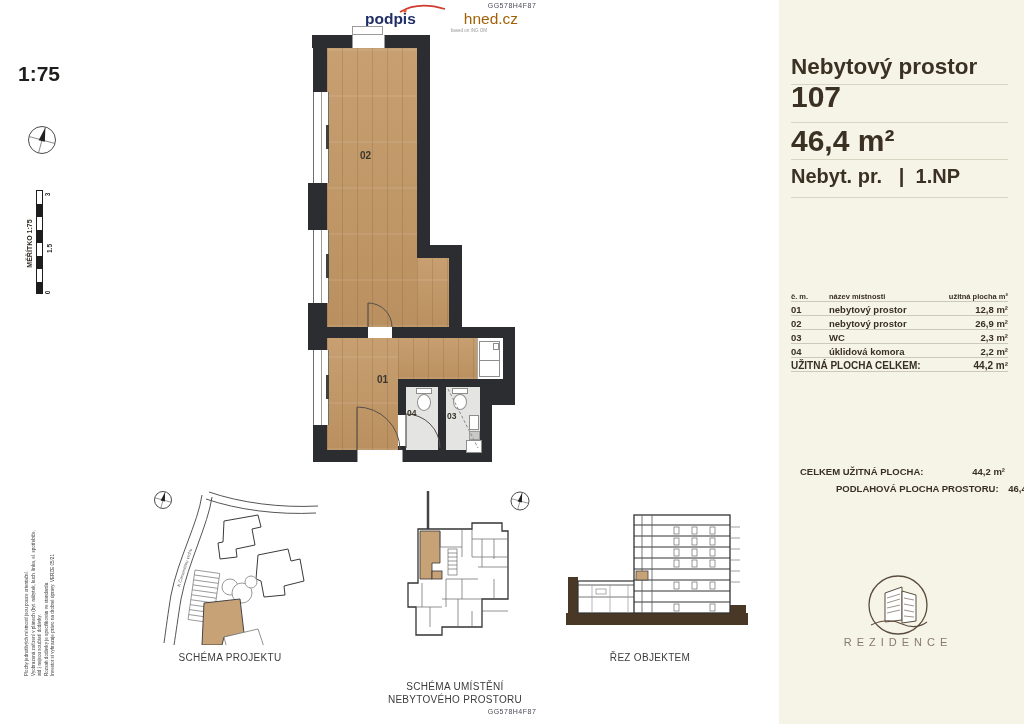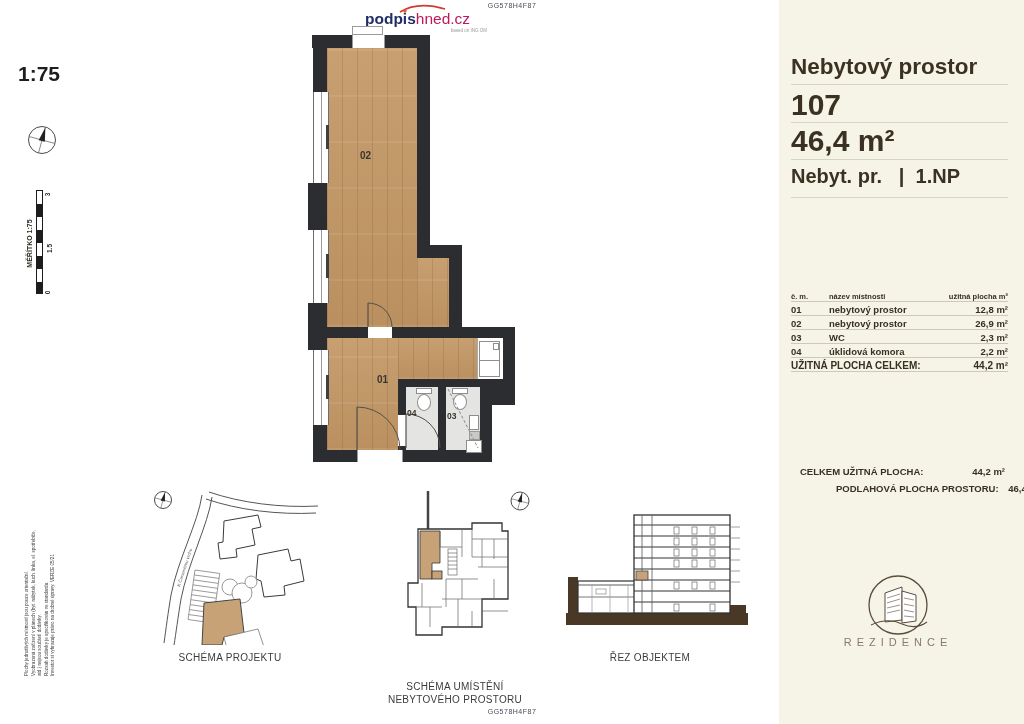--- a/index.html
+++ b/index.html
@@ -34,21 +34,21 @@
 <body>
 
 <div class="page">
 
   <div class="abs" style="left:365px;top:6px;width:130px;height:28px;">
     <svg class="abs" style="left:33px;top:-3px;" width="50" height="12" viewBox="0 0 50 12">
       <path d="M2,9 Q20,-2 47,6" stroke="#cf3b2f" stroke-width="1.6" fill="none"></path>
       <circle cx="7" cy="8" r="1.7" fill="#e1592a"></circle>
     </svg>
     <div style="font-size:15.5px;line-height:26px;">
-      <span style="font-weight:bold;color:#202f66;">podpis</span><span style="color:#be185d;">hned.cz</span>
+      <span style="font-weight:bold;color:#202f66;">podpis</span><span style="color:#a16207;margin-left:48px;">hned.cz</span>
     </div>
     <div class="abs" style="right:8px;top:22px;font-size:4.5px;color:#9a9a9a;">based on ING OM</div>
   </div>
   <div class="code" style="left:452px;top:2px;">GG578H4F87</div>
 
   <div class="abs" style="left:18px;top:62px;font-size:21px;font-weight:bold;color:#1e1e1c;">1:75</div>
 
   <svg class="abs" style="left:24px;top:122px;" width="36" height="36" viewBox="0 0 36 36">
     <circle cx="18" cy="18" r="13.5" stroke="#4a4a4a" stroke-width="1" fill="none"></circle>
     <g transform="translate(18,18) rotate(15)">
@@ -276,21 +276,21 @@
         <line x1="168" y1="77" x2="178" y2="77"></line>
     </g>
     <rect x="74" y="66" width="12" height="9" fill="#c8a277" stroke="#444" stroke-width="0.8"></rect>
   </svg>
   <div class="cap" style="left:585px;top:652px;width:130px;">ŘEZ OBJEKTEM</div>
 
   <div class="panel"></div>
 
   <div class="ptxt" style="top:54px;font-size:22.5px;">Nebytový prostor</div>
   <div class="pline" style="top:84px;"></div>
-  <div class="ptxt" style="top:88px;font-size:30px;">107</div>
+  <div class="ptxt" style="top:80px;font-size:30px;">107</div>
   <div class="pline" style="top:122px;"></div>
   <div class="ptxt" style="top:124px;font-size:30px;">46,4 m²</div>
   <div class="pline" style="top:159px;"></div>
   <div class="ptxt" style="top:165px;font-size:20px;white-space:pre;">Nebyt. pr.   |  1.NP</div>
   <div class="pline" style="top:197px;"></div>
 
   <div class="trow" style="top:289px;height:13px;font-size:7.5px;">
     <span class="c1">č. m.</span>
     <span class="c2">název místnosti</span>
     <span class="c3">užitná plocha m²</span>

